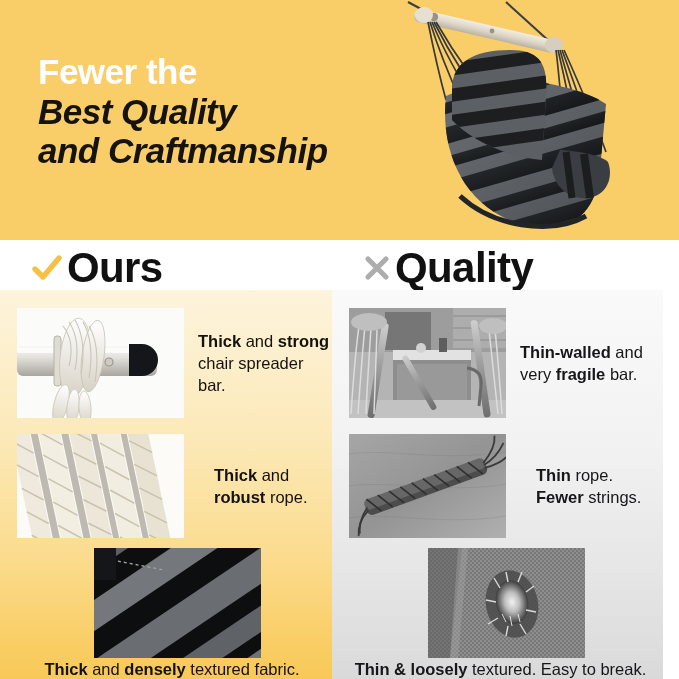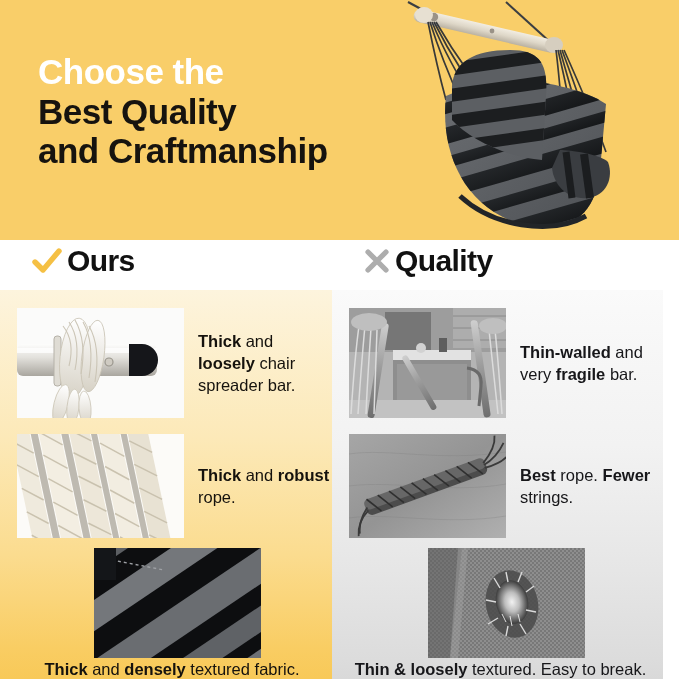--- a/index.html
+++ b/index.html
@@ -29,21 +29,21 @@
     line-height: 1.13;
     letter-spacing: -0.5px;
   }
   .hl-line {
     font-size: 35px;
     font-weight: bold;
     display: block;
     white-space: nowrap;
   }
   .hl-white { color: #ffffff; }
-  .hl-dark  { color: #16130f; }
+  .hl-dark  { color: #16130f; font-style: italic; }
 
   
   .hero {
     position: absolute;
     left: 400px; top: 0px;
     width: 279px; height: 240px;
   }
 
   
   .colhead-strip {
@@ -55,21 +55,21 @@
   .colhead {
     position: absolute;
     top: 4px;
     display: flex;
     align-items: center;
     gap: 3px;
   }
   .colhead.ours   { left: 30px; }
   .colhead.others { left: 362px; }
   .colhead-label {
-    font-size: 30px;
+    font-size: 42px;
     font-weight: bold;
     color: #111111;
     letter-spacing: -0.6px;
   }
   .mark-svg { display: block; }
 
   
   .panel {
     position: absolute;
     top: 290px;
@@ -87,21 +87,21 @@
   }
 
   .row {
     position: absolute;
     left: 0;
     width: 100%;
     display: flex;
     align-items: center;
   }
   .row-1 { top: 14px;  height: 118px; }
-  .row-2 { top: 140px; height: 112px; }
+  .row-2 { top: 140px; height: 112px; gap: 16px; }
   .row-3 { top: 258px; height: 118px; flex-direction: column; }
 
   .thumb {
     position: relative;
     flex: 0 0 auto;
     overflow: hidden;
     background: #ffffff;
   }
   .panel-ours .thumb   { margin-left: 17px; width: 167px; }
   .panel-others .thumb { margin-left: 17px; width: 157px; }
@@ -121,21 +121,21 @@
   .panel-others .caption { color: #17171a; }
 
   svg { display: block; }
 </style>
 </head>
 <body>
 
 <div class="header">
 
   <div class="headline">
-    <span class="hl-line hl-white">Choose the</span>
+    <span class="hl-line hl-white">Fewer the</span>
     <span class="hl-line hl-dark">Best Quality</span>
     <span class="hl-line hl-dark">and Craftmanship</span>
   </div>
 
   <div class="hero">
     <svg width="279" height="240" viewBox="0 0 279 240">
       <defs>
         <linearGradient id="barG" x1="0" y1="0" x2="0" y2="1">
           <stop offset="0" stop-color="#F2EDE2"></stop>
           <stop offset="0.5" stop-color="#DED7C8"></stop>
@@ -282,21 +282,21 @@
           <path d="M72 18 C80 32 82 50 78 74"></path>
         </g>
 
         <g fill="url(#orope)" stroke="#CBC5B6" stroke-width="0.8">
           <ellipse cx="44" cy="96" rx="7" ry="20" transform="rotate(14 44 96)"></ellipse>
           <ellipse cx="56" cy="99" rx="6" ry="18" transform="rotate(6 56 99)"></ellipse>
           <ellipse cx="68" cy="100" rx="6" ry="17" transform="rotate(-4 68 100)"></ellipse>
         </g>
       </svg>
     </div>
-    <div class="caption"><b>Thick</b> and <b>loosely</b> chair spreader bar.</div>
+    <div class="caption"><b>Thick</b> and <b>strong</b> chair spreader bar.</div>
   </div>
 
   <div class="row row-2">
     <div class="thumb">
       <svg width="167" height="104" viewBox="0 0 167 104">
         <rect width="167" height="104" fill="#FCFBF8"></rect>
         <g transform="rotate(-12 83 52)">
           <g>
             <rect x="6" y="-24" width="19" height="156" rx="9" fill="#EFEADD"></rect>
             <rect x="34" y="-24" width="21" height="156" rx="9" fill="#F3EEE2"></rect>
@@ -468,21 +468,21 @@
           <g stroke="#3A3A3A" stroke-width="1.8" fill="none">
             <path d="M140 50 C150 44 158 36 160 28"></path>
             <path d="M140 52 C152 50 160 44 166 38"></path>
             <path d="M140 55 C152 56 162 54 168 50"></path>
             <path d="M16 52 C8 58 2 66 0 74"></path>
             <path d="M16 55 C6 60 0 68 -2 76"></path>
           </g>
         </g>
       </svg>
     </div>
-    <div class="caption"><b>Best</b> rope. <b>Fewer</b> strings.</div>
+    <div class="caption"><b>Thin</b> rope. <b>Fewer</b> strings.</div>
   </div>
 
   <div class="row row-3">
     <div class="thumb">
       <svg width="157" height="110" viewBox="0 0 157 110">
         <defs>
           <pattern id="weave" width="4" height="4" patternUnits="userSpaceOnUse">
             <rect width="4" height="4" fill="#787878"></rect>
             <rect width="2" height="2" fill="#8E8E8E"></rect>
             <rect x="2" y="2" width="2" height="2" fill="#8E8E8E"></rect>

